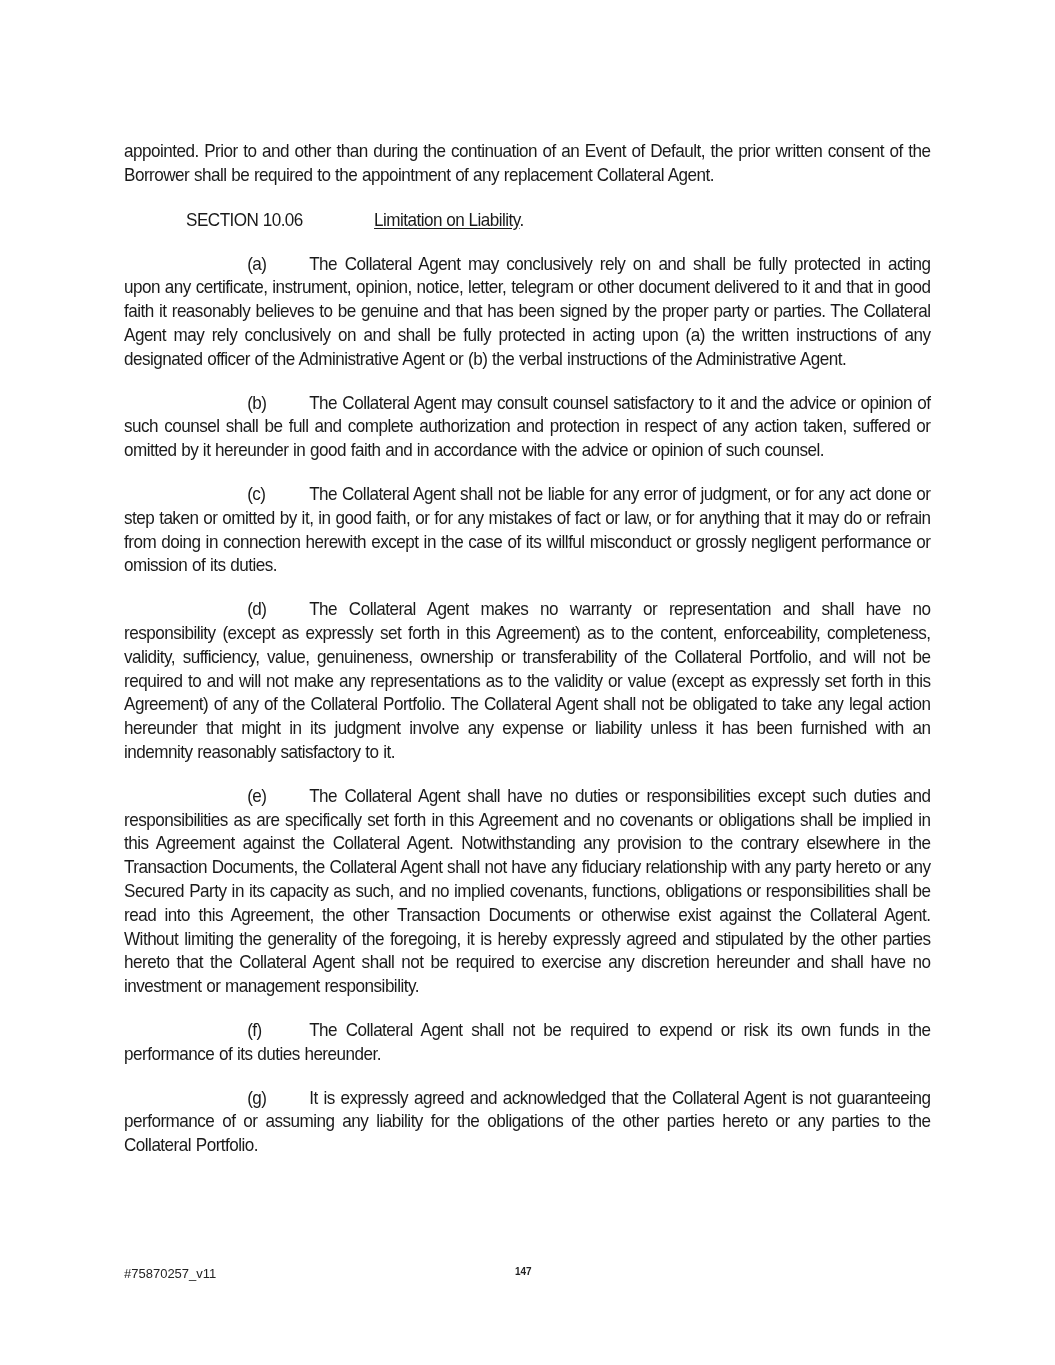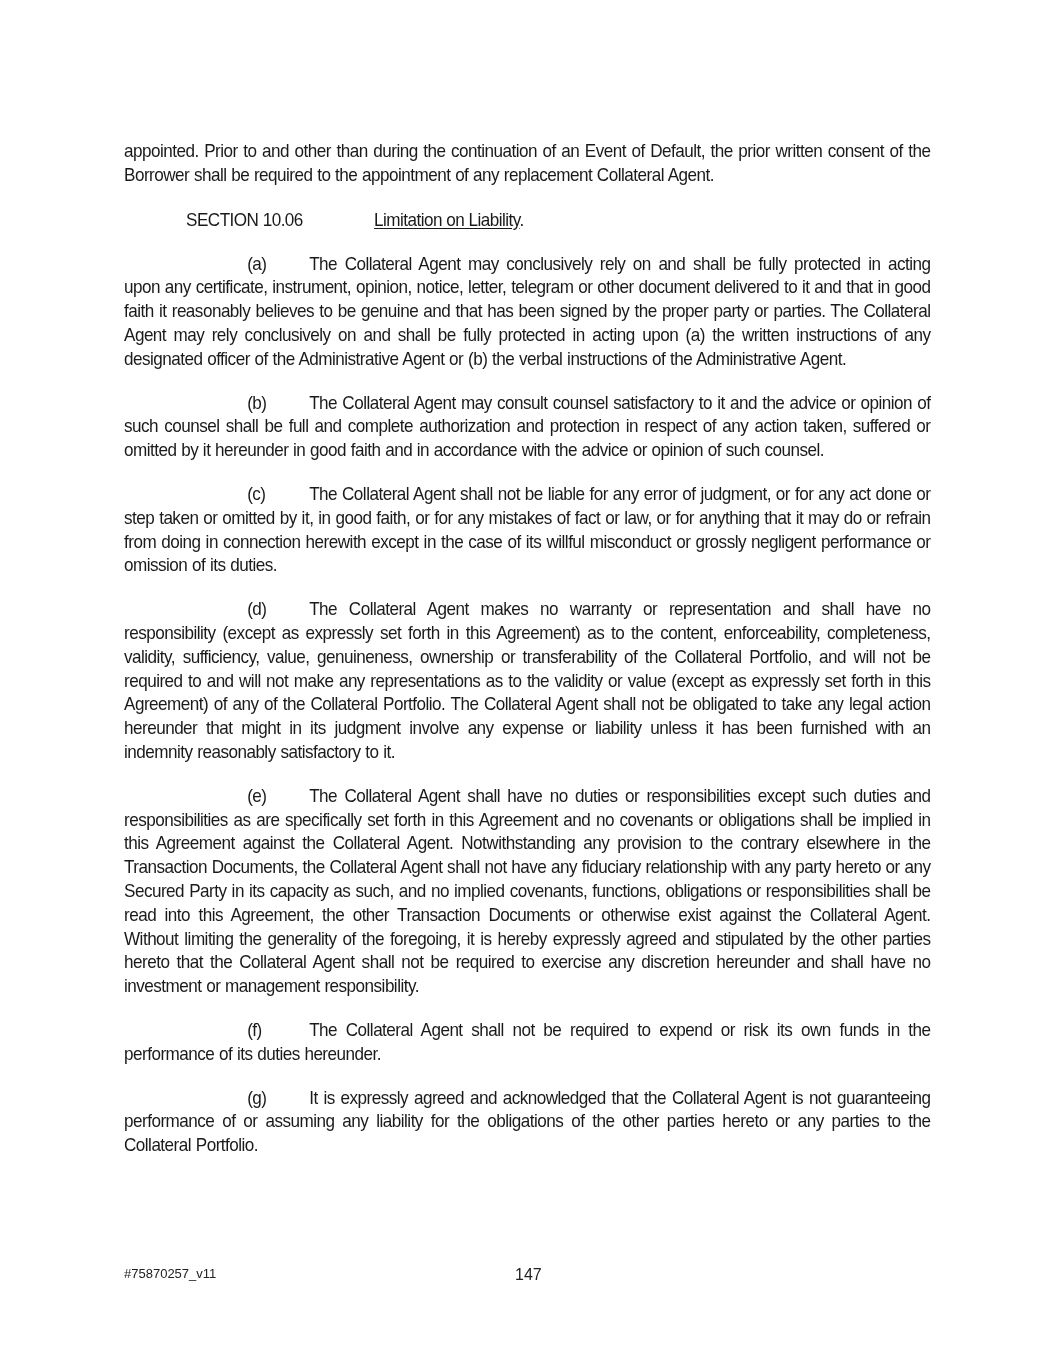--- a/index.html
+++ b/index.html
@@ -69,21 +69,22 @@
     }
     .footer .docid {
       position: absolute;
       left: 0;
       top: 0;
     }
     .footer .pagenum {
       position: absolute;
       left: 391px;
       top: 0;
-      font-size: 16px;
+      font-size: 10px;
+      font-weight: bold;
     }
   </style>
 </head>
 <body>
 
 <div class="page">
 
   <p class="body-text para">
     <span>appointed.  Prior to and other than during the continuation of an Event of Default, the prior written consent of the Borrower shall be required to the appointment of any replacement Collateral Agent.</span>
   </p>

